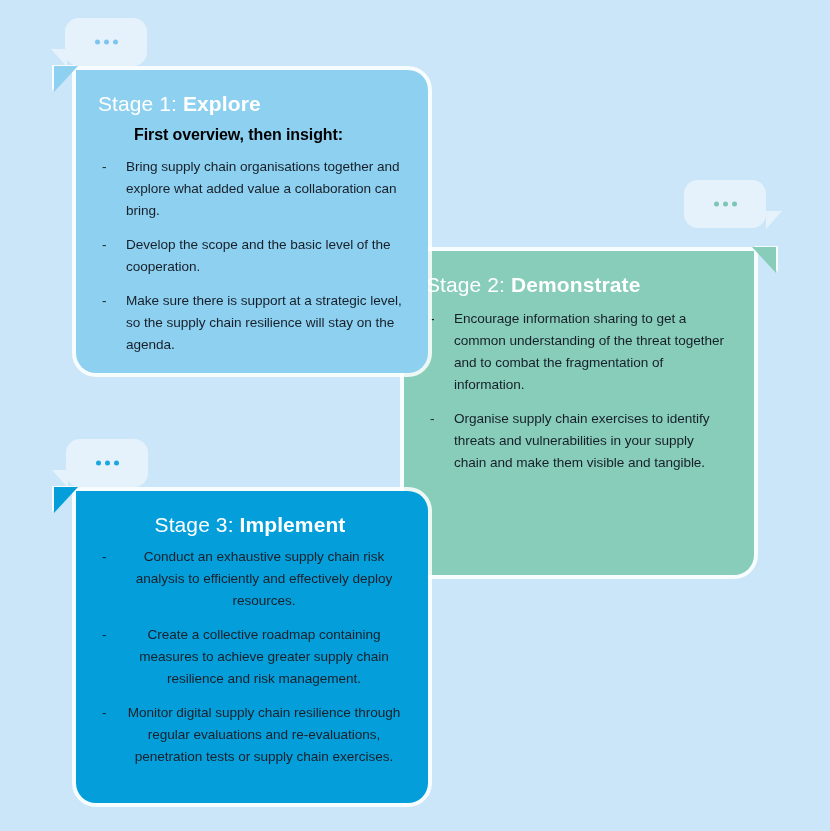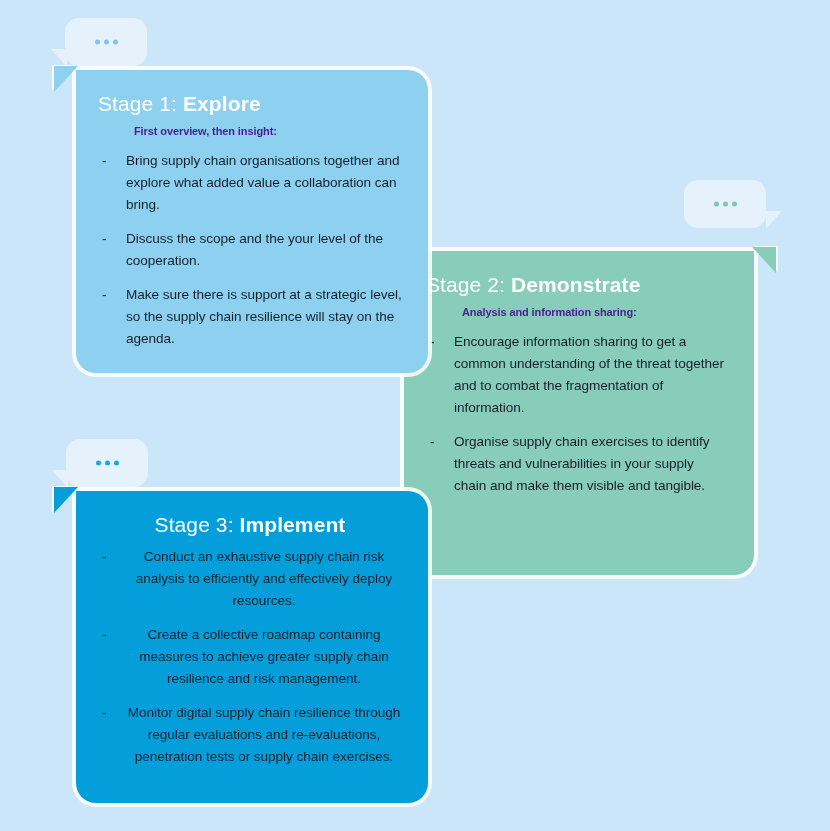--- a/index.html
+++ b/index.html
@@ -135,23 +135,23 @@
     margin: 0 0 10px 0;
     color: #ffffff;
     font-weight: 400;
     letter-spacing: 0.1px;
   }
   .card-title .title-strong {
     font-weight: 700;
   }
 
   .card-subtitle {
-    font-size: 11px;
+    font-size: 16px;
     font-weight: 700;
-    color: #4c1d95;
+    color: #000000;
     margin: 0 0 12px 0;
     line-height: 1.2;
     letter-spacing: -0.1px;
     padding-left: 36px;
   }
 
   .bullet-list {
     list-style: none;
     margin: 0;
     padding: 0;
@@ -214,36 +214,35 @@
       <span class="title-strong">Explore</span>
     </h2>
     <p class="card-subtitle">First overview, then insight:</p>
     <ul class="bullet-list">
       <li>
         <span class="dash">-</span>
         <span>Bring supply chain organisations together and explore what added value a collaboration can bring.</span>
       </li>
       <li>
         <span class="dash">-</span>
-        <span>Discuss the scope and the your level of the cooperation.</span>
+        <span>Develop the scope and the basic level of the cooperation.</span>
       </li>
       <li>
         <span class="dash">-</span>
         <span>Make sure there is support at a strategic level, so the supply chain resilience will stay on the agenda.</span>
       </li>
     </ul>
   </div>
 
   <div id="card-2" class="card notch-tr">
     <span class="card-tail"></span>
     <h2 class="card-title">
       <span class="title-light">Stage 2:</span>
       <span class="title-strong">Demonstrate</span>
     </h2>
-    <p class="card-subtitle">Analysis and information sharing:</p>
     <ul class="bullet-list">
       <li>
         <span class="dash">-</span>
       </li>
       <li>
         <span class="dash">-</span>
         <span>Encourage information sharing to get a common understanding of the threat together and to combat the fragmentation of information.</span>
       </li>
       <li>
         <span class="dash">-</span>

